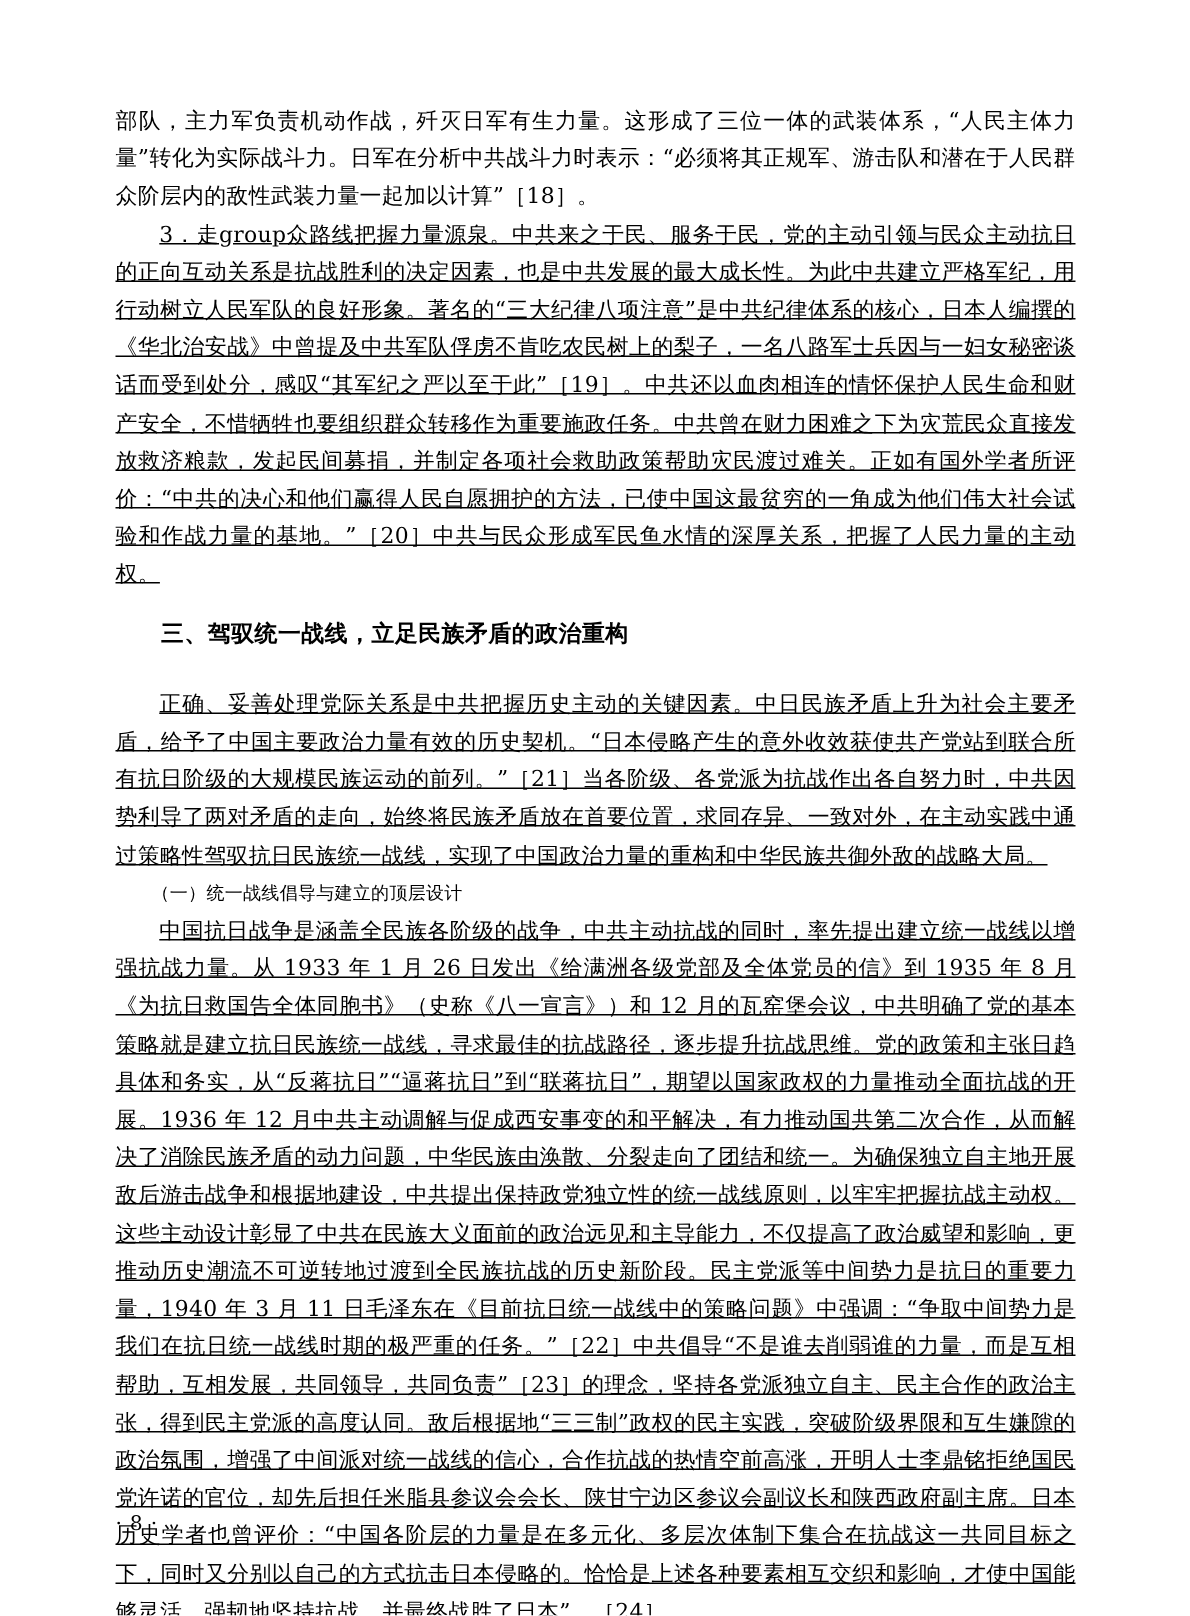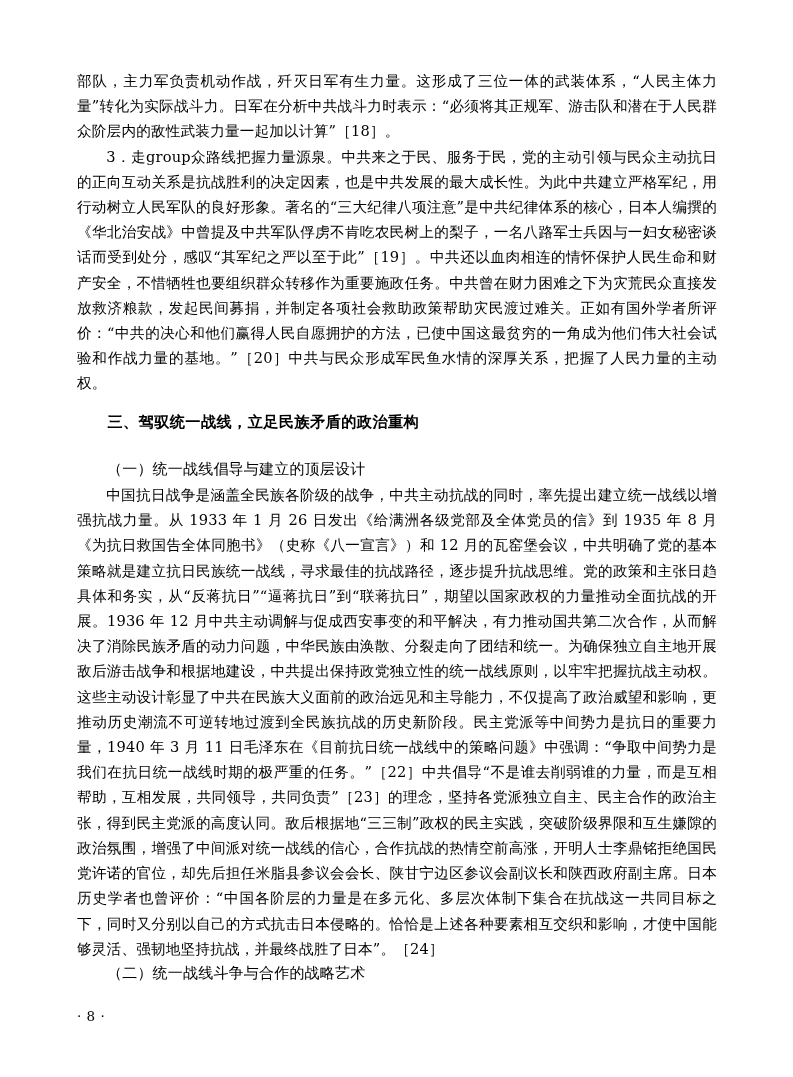--- a/index.html
+++ b/index.html
@@ -26,32 +26,33 @@
   p {
     margin: 0;
     font-size: 14.6px;
     line-height: 25.2px;
     text-align: justify;
     text-justify: inter-ideograph;
     letter-spacing: 0.2px;
   }
   p.indent {
     text-indent: 2em;
+    text-decoration: underline;
   }
   .section-heading {
     margin: 14px 0 22px 0;
     font-size: 15.2px;
     line-height: 25.2px;
     font-weight: bold;
     text-indent: 2em;
     letter-spacing: 0.4px;
   }
   .sub-heading {
     margin: 0;
-    font-size: 15px;
+    font-size: 12px;
     line-height: 25.2px;
     text-indent: 2em;
   }
   .footer {
     position: absolute;
     left: 77px;
     top: 1008px;
     font-family: "DejaVu Serif", "Liberation Serif", serif;
     font-size: 13.5px;
     letter-spacing: 0.5px;
@@ -62,20 +63,21 @@
 
 <div class="page">
   <div class="content">
 
     <p class="">部队，主力军负责机动作战，歼灭日军有生力量。这形成了三位一体的武装体系，“人民主体力量”转化为实际战斗力。日军在分析中共战斗力时表示：“必须将其正规军、游击队和潜在于人民群众阶层内的敌性武装力量一起加以计算”［18］。</p>
 
     <p class="indent">3．走group众路线把握力量源泉。中共来之于民、服务于民，党的主动引领与民众主动抗日的正向互动关系是抗战胜利的决定因素，也是中共发展的最大成长性。为此中共建立严格军纪，用行动树立人民军队的良好形象。著名的“三大纪律八项注意”是中共纪律体系的核心，日本人编撰的《华北治安战》中曾提及中共军队俘虏不肯吃农民树上的梨子，一名八路军士兵因与一妇女秘密谈话而受到处分，感叹“其军纪之严以至于此”［19］。中共还以血肉相连的情怀保护人民生命和财产安全，不惜牺牲也要组织群众转移作为重要施政任务。中共曾在财力困难之下为灾荒民众直接发放救济粮款，发起民间募捐，并制定各项社会救助政策帮助灾民渡过难关。正如有国外学者所评价：“中共的决心和他们赢得人民自愿拥护的方法，已使中国这最贫穷的一角成为他们伟大社会试验和作战力量的基地。”［20］中共与民众形成军民鱼水情的深厚关系，把握了人民力量的主动权。</p>
 
     <p class="section-heading">三、驾驭统一战线，立足民族矛盾的政治重构</p>
 
+    <p class="indent">正确、妥善处理党际关系是中共把握历史主动的关键因素。中日民族矛盾上升为社会主要矛盾，给予了中国主要政治力量有效的历史契机。“日本侵略产生的意外收效获使共产党站到联合所有抗日阶级的大规模民族运动的前列。”［21］当各阶级、各党派为抗战作出各自努力时，中共因势利导了两对矛盾的走向，始终将民族矛盾放在首要位置，求同存异、一致对外，在主动实践中通过策略性驾驭抗日民族统一战线，实现了中国政治力量的重构和中华民族共御外敌的战略大局。</p>
 
     <p class="sub-heading">（一）统一战线倡导与建立的顶层设计</p>
 
     <p class="indent">中国抗日战争是涵盖全民族各阶级的战争，中共主动抗战的同时，率先提出建立统一战线以增强抗战力量。从 1933 年 1 月 26 日发出《给满洲各级党部及全体党员的信》到 1935 年 8 月《为抗日救国告全体同胞书》（史称《八一宣言》）和 12 月的瓦窑堡会议，中共明确了党的基本策略就是建立抗日民族统一战线，寻求最佳的抗战路径，逐步提升抗战思维。党的政策和主张日趋具体和务实，从“反蒋抗日”“逼蒋抗日”到“联蒋抗日”，期望以国家政权的力量推动全面抗战的开展。1936 年 12 月中共主动调解与促成西安事变的和平解决，有力推动国共第二次合作，从而解决了消除民族矛盾的动力问题，中华民族由涣散、分裂走向了团结和统一。为确保独立自主地开展敌后游击战争和根据地建设，中共提出保持政党独立性的统一战线原则，以牢牢把握抗战主动权。这些主动设计彰显了中共在民族大义面前的政治远见和主导能力，不仅提高了政治威望和影响，更推动历史潮流不可逆转地过渡到全民族抗战的历史新阶段。民主党派等中间势力是抗日的重要力量，1940 年 3 月 11 日毛泽东在《目前抗日统一战线中的策略问题》中强调：“争取中间势力是我们在抗日统一战线时期的极严重的任务。”［22］中共倡导“不是谁去削弱谁的力量，而是互相帮助，互相发展，共同领导，共同负责”［23］的理念，坚持各党派独立自主、民主合作的政治主张，得到民主党派的高度认同。敌后根据地“三三制”政权的民主实践，突破阶级界限和互生嫌隙的政治氛围，增强了中间派对统一战线的信心，合作抗战的热情空前高涨，开明人士李鼎铭拒绝国民党许诺的官位，却先后担任米脂县参议会会长、陕甘宁边区参议会副议长和陕西政府副主席。日本历史学者也曾评价：“中国各阶层的力量是在多元化、多层次体制下集合在抗战这一共同目标之下，同时又分别以自己的方式抗击日本侵略的。恰恰是上述各种要素相互交织和影响，才使中国能够灵活、强韧地坚持抗战，并最终战胜了日本”。［24］</p>
 
     <p class="sub-heading">（二）统一战线斗争与合作的战略艺术</p>
 
   </div>
 
   <div class="footer">· 8 ·</div>

